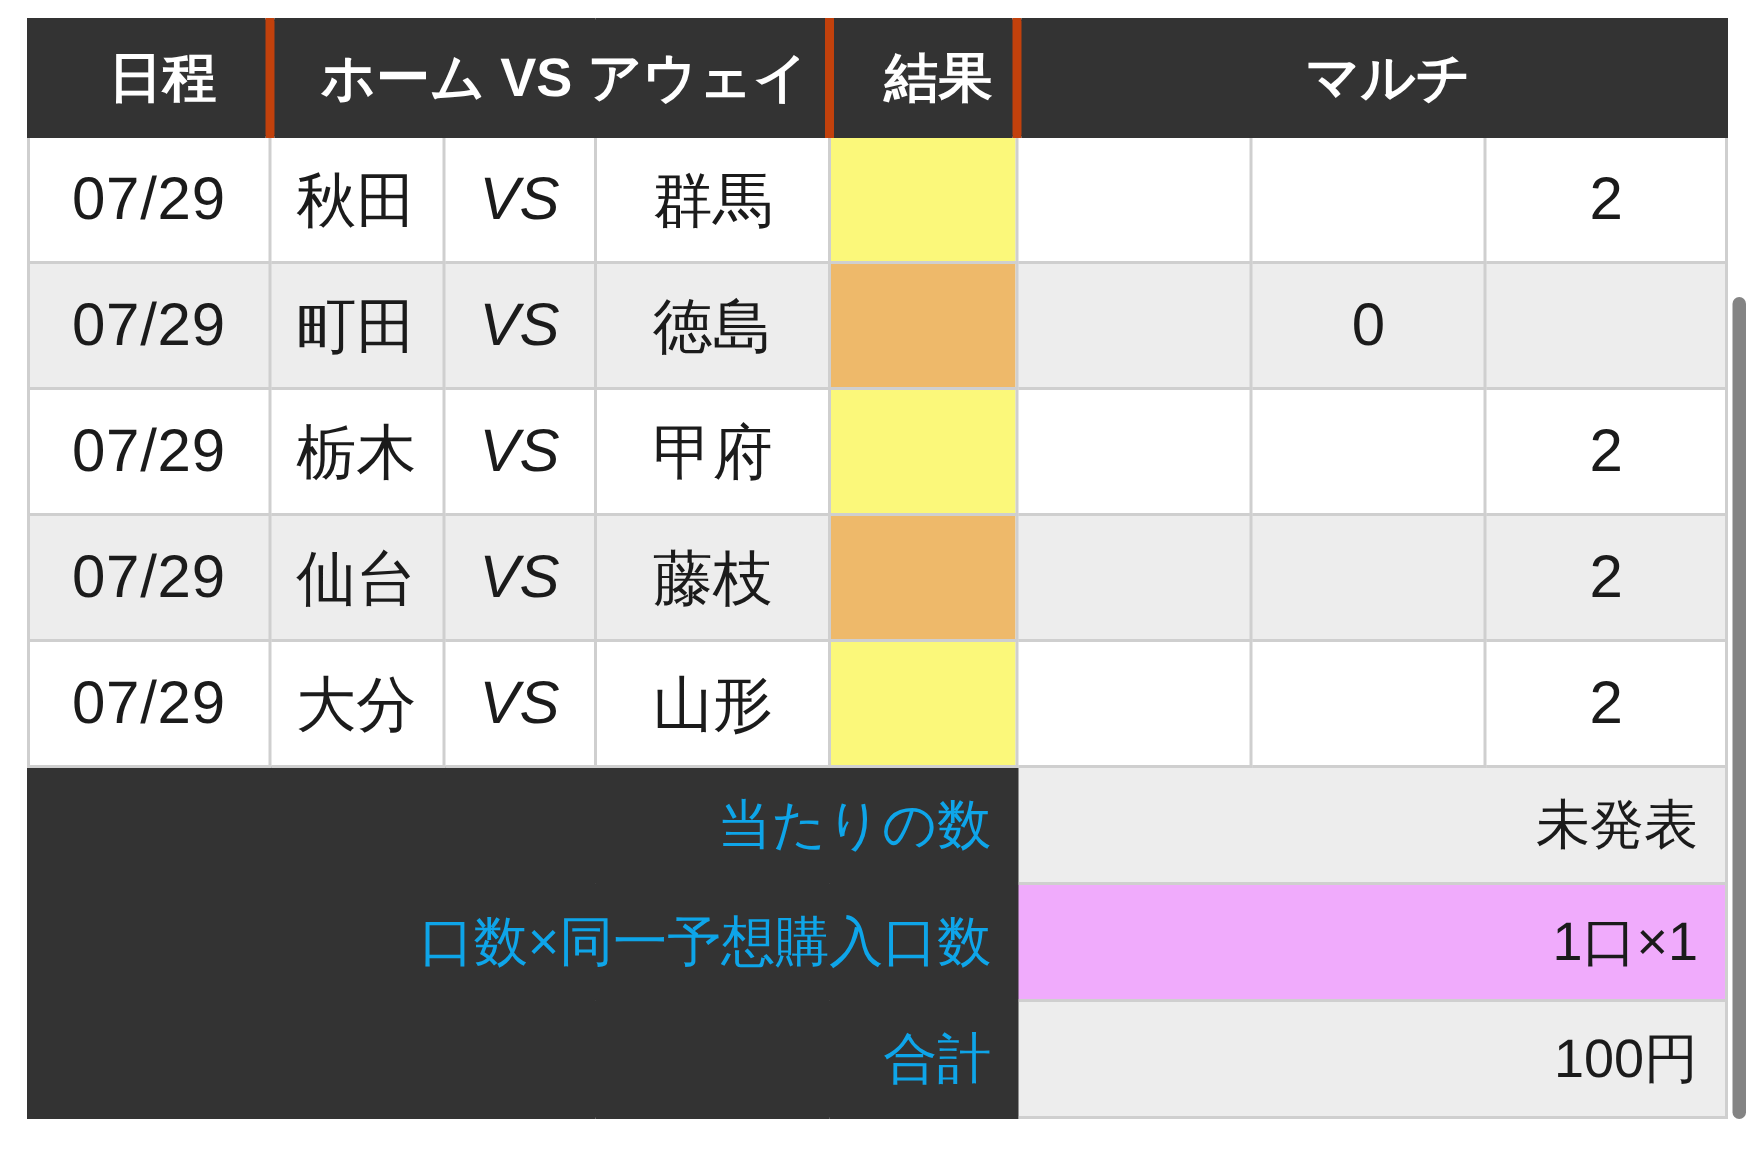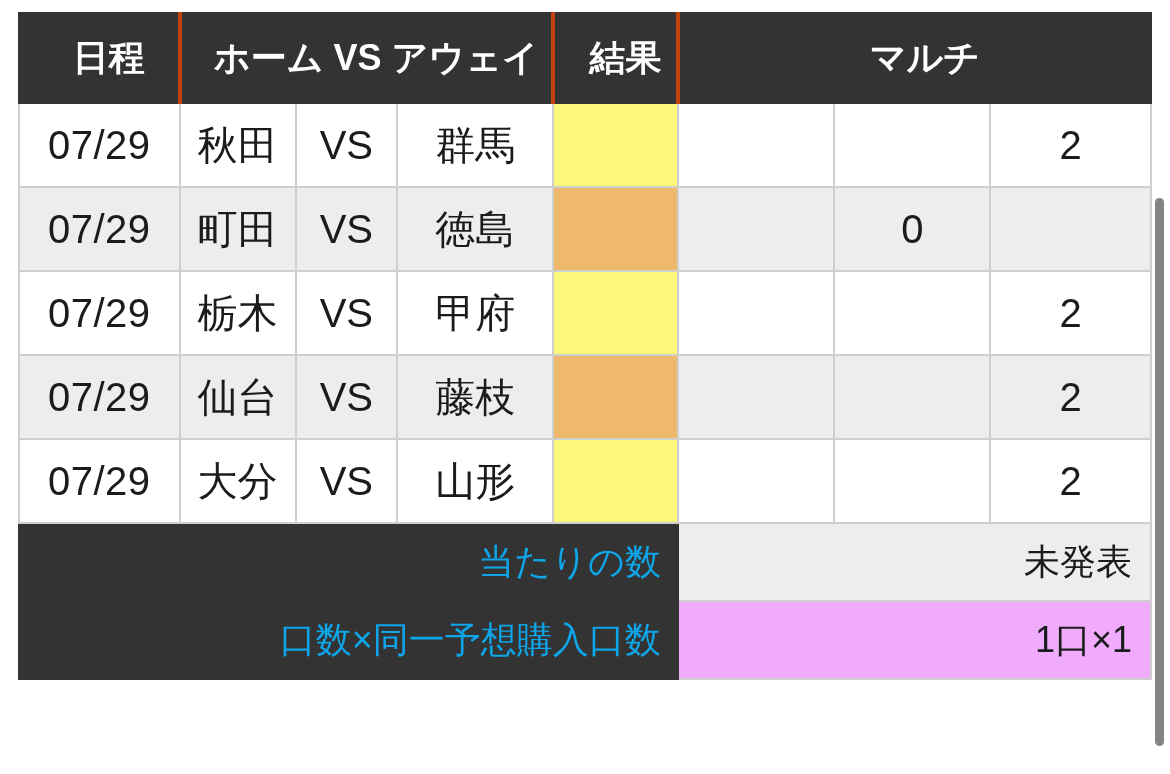--- a/index.html
+++ b/index.html
@@ -34,38 +34,38 @@
     vertical-align: middle;
     font-weight: normal;
     color: #1b1b1b;
     font-size: 40px;
   }
   
   tr.head th {
     background: #333333;
     color: #ffffff;
     font-weight: bold;
-    height: 90px;
+    height: 78px;
     font-size: 36px;
     border-color: #333333;
     border-bottom-color: #333333;
     padding-left: 20px;
   }
-  tr.head th.sep-left { border-left: 4px solid #c2410c; }
+  tr.head th.sep-left { border-left: 6px solid #c2410c; }
 
   
   tr.match td {
     height: 82px;
   }
   tr.match.odd td { background: #ffffff; }
   tr.match.even td { background: #ededed; }
 
   td.date { font-size: 34px; letter-spacing: 0.5px; }
   td.home, td.away { font-size: 36px; }
-  td.vs { font-size: 32px; color: #2b2b2b; }
+  td.vs { font-size: 32px; color: #2b2b2b; font-style: italic; }
 
   td.result { padding: 0; }
   td.result .swatch {
     display: block;
     width: 100%;
     height: 82px;
   }
   td.multi { font-size: 34px; }
 
   
@@ -194,19 +194,23 @@
       <tr class="foot v-gray">
         <td class="label" colspan="5">当たりの数</td>
         <td class="value" colspan="3">未発表</td>
       </tr>
 
       <tr class="foot v-white">
         <td class="label" colspan="5">口数×同一予想購入口数</td>
         <td class="value" colspan="3">1口×1</td>
       </tr>
 
+      <tr class="foot v-gray">
+        <td class="label" colspan="5">合計</td>
+        <td class="value" colspan="3">100円</td>
+      </tr>
     </tbody>
       </table>
   </div>
 
   <div class="scrollbar"></div>
 
 </div>
 
 </body></html>

